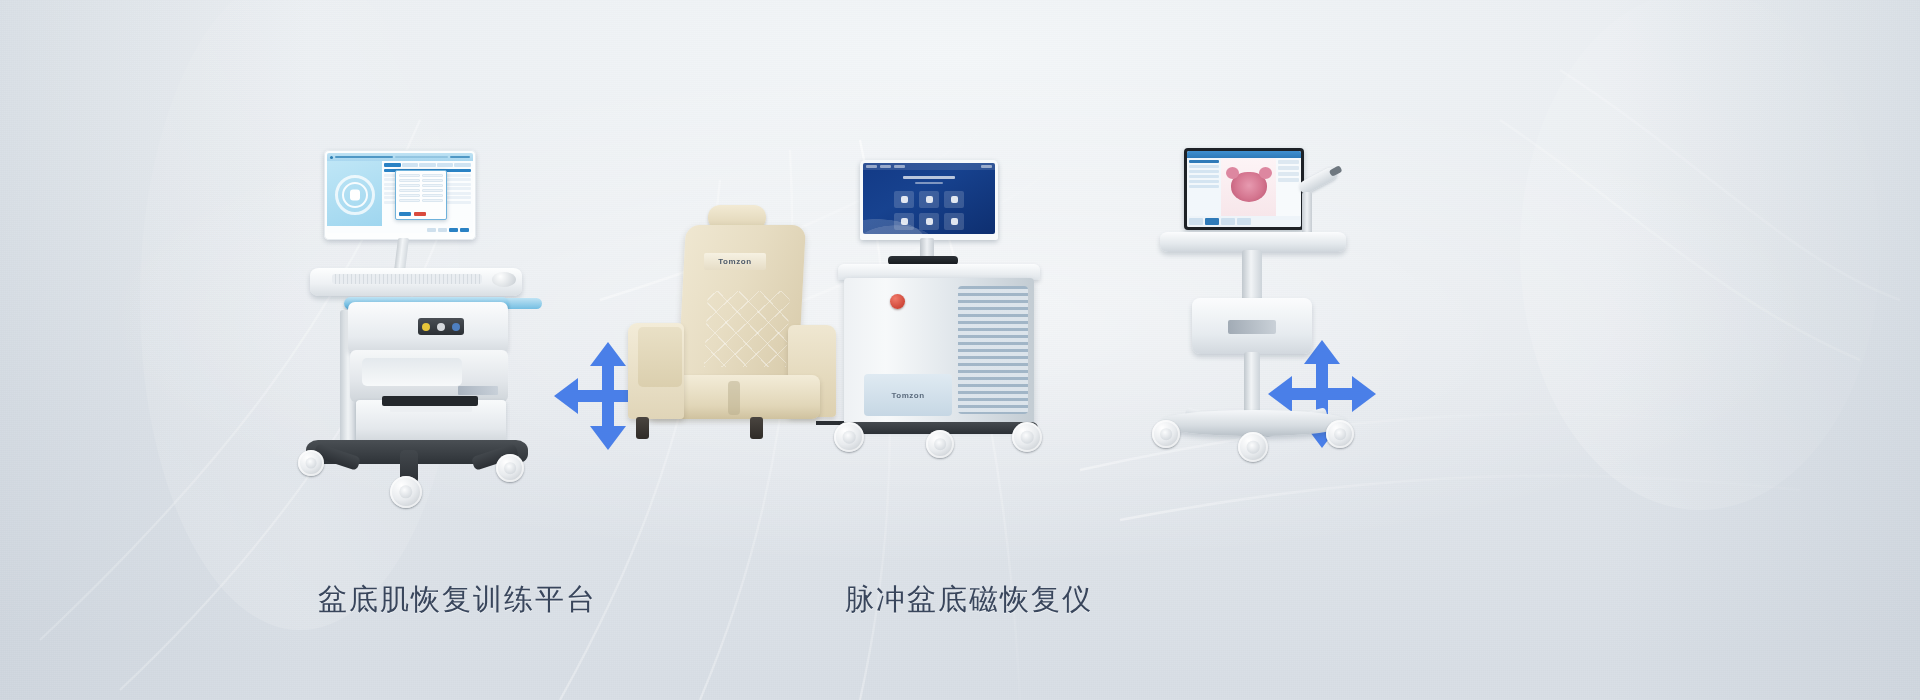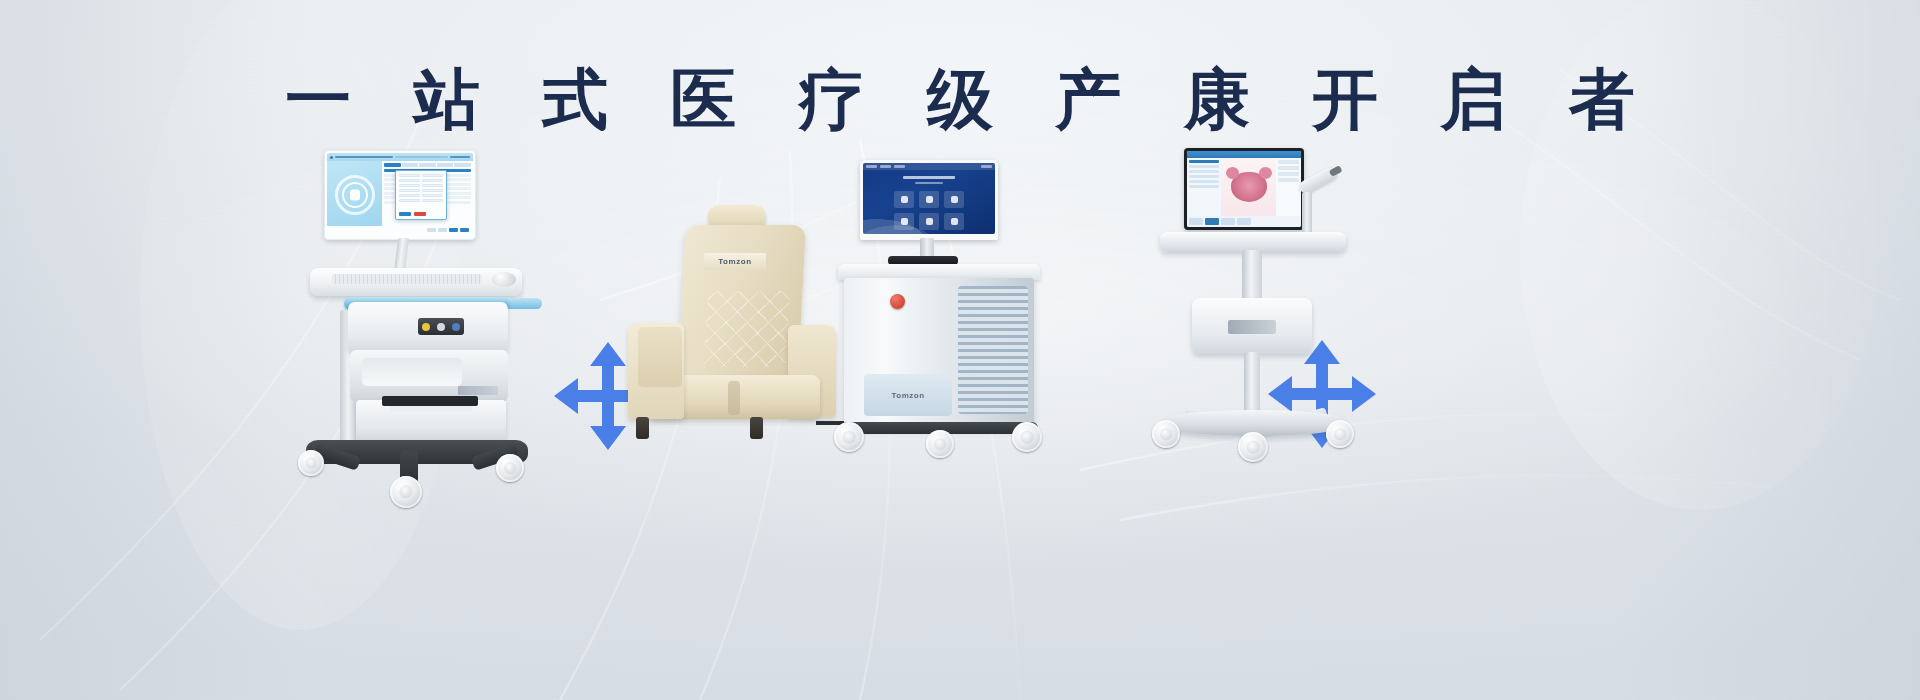--- a/index.html
+++ b/index.html
@@ -504,21 +504,20 @@
       <path d="M1560,70 C1700,160 1790,260 1900,300"></path>
     </g>
     <g fill="url(#sw2)" opacity="0.35">
       <ellipse cx="300" cy="300" rx="160" ry="330"></ellipse>
       <ellipse cx="1700" cy="250" rx="180" ry="260"></ellipse>
     </g>
   </svg>
   <div class="bg-vignette"></div>
   <div class="grain"></div>
 
-  <h1 class="headline">一 站 式 医 疗 级 产 康 开 启 者</h1>
 
   <div class="p1">
     <div class="mon-frame">
       <div class="mon-screen">
         <div class="sw-title">
           <span class="tdot"></span>
           <span class="tbar" style="width:58px"></span>
           <span class="tbar" style="flex:1;opacity:.25"></span>
           <span class="tbar" style="width:20px"></span>
         </div>
@@ -734,14 +733,16 @@
     </div>
     <div class="post2"></div>
     <div class="spoke" style="left:34px;top:268px;width:66px;height:13px;transform:rotate(16deg)"></div>
     <div class="spoke" style="left:112px;top:268px;width:66px;height:13px;transform:rotate(-16deg)"></div>
     <div class="base"></div>
     <div class="caster" style="left:2px;top:272px;width:28px;height:28px"></div>
     <div class="caster" style="left:176px;top:272px;width:28px;height:28px"></div>
     <div class="caster" style="left:88px;top:284px;width:30px;height:30px"></div>
   </div>
 
+  <div class="caption" id="cap-1">盆底肌恢复训练平台</div>
+  <div class="caption" id="cap-2">脉冲盆底磁恢复仪</div>
 
 </div>
 
 </body></html>

